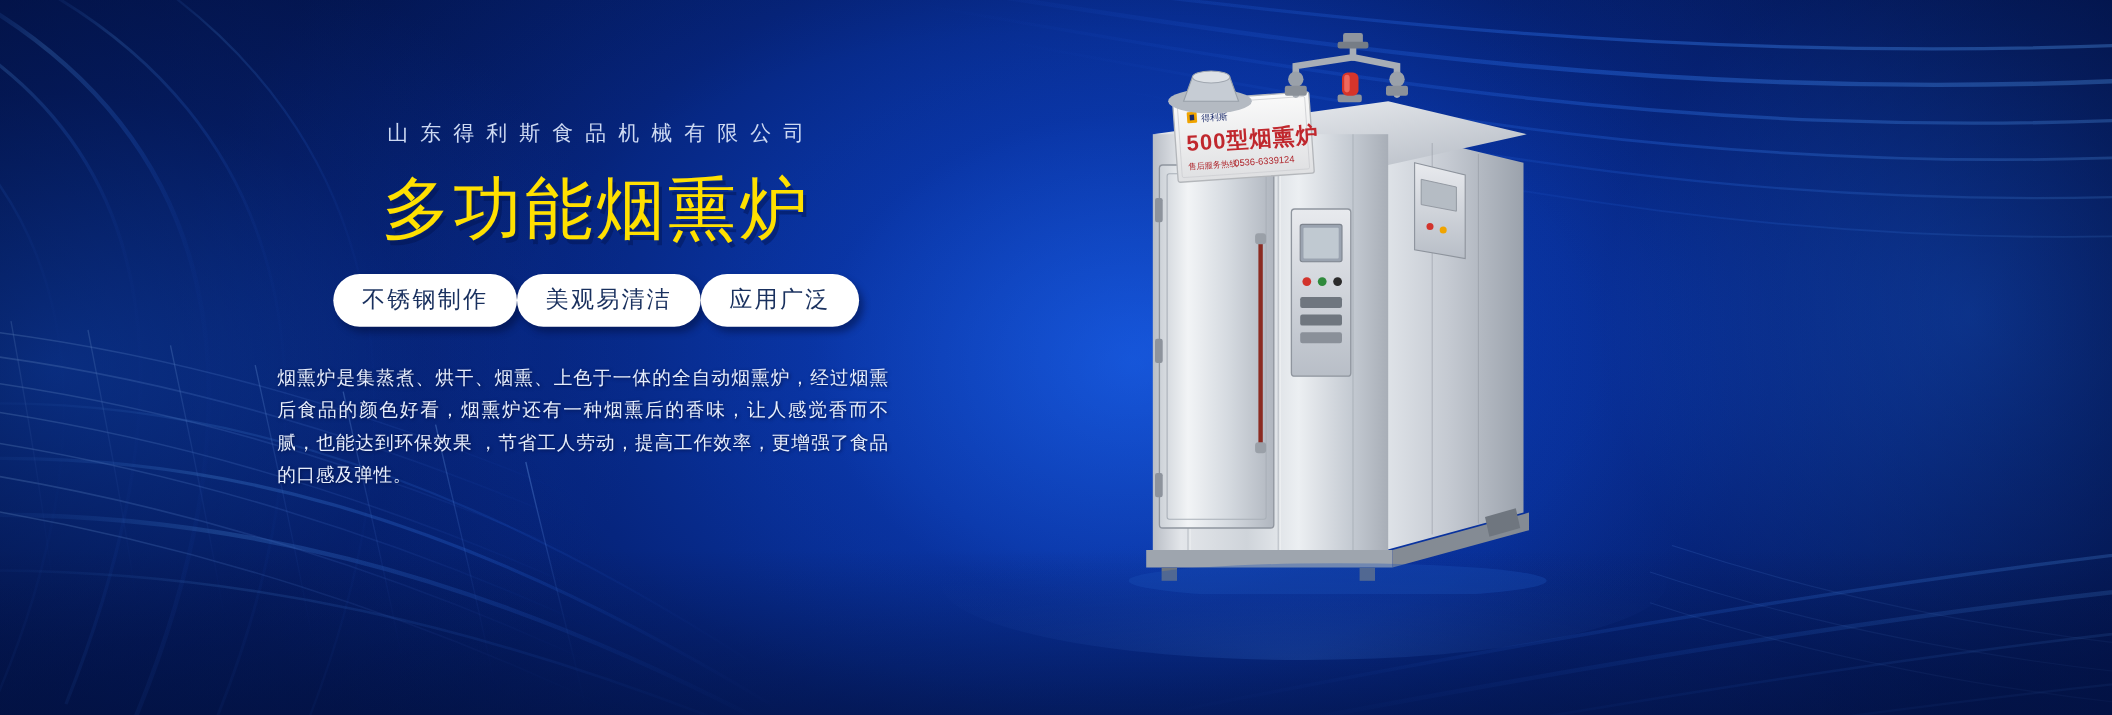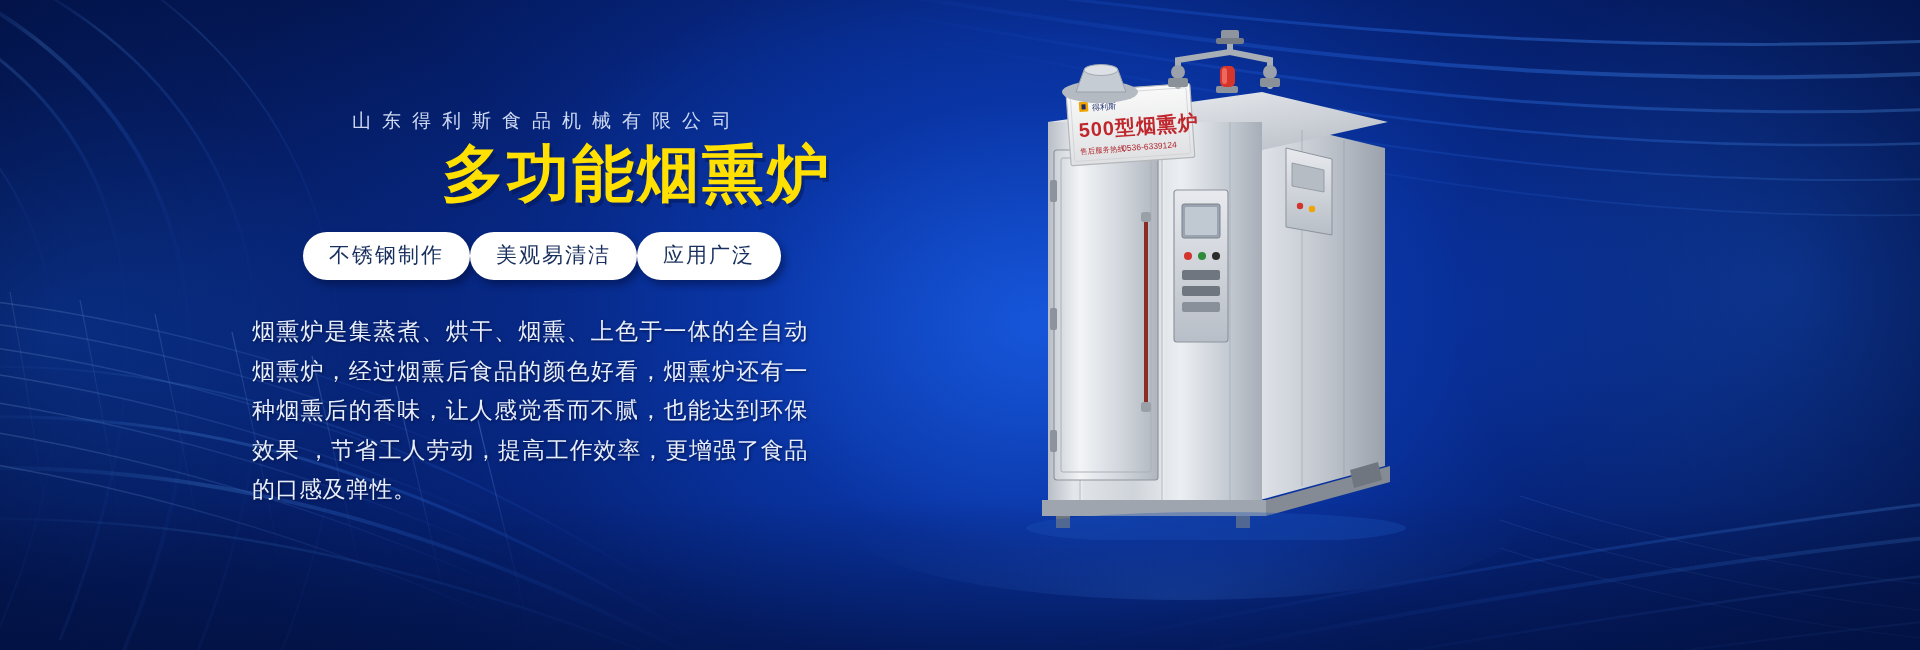--- a/index.html
+++ b/index.html
@@ -57,24 +57,24 @@
     font-size:19px;
     letter-spacing:11px;
     color:#cdd9f2;
     text-align:center;
     padding-left:10px;
     font-weight:400;
     white-space:nowrap;
   }
 
   #main-title {
-    margin-top:7px;
-    text-align:right;
+    margin-top:24px;
+    text-align:center;
     font-size:62px;
-    font-weight:bold;
+    font-weight:normal;
     letter-spacing:3px;
     color:#ffe000;
     text-shadow:3px 4px 0 rgba(2,20,80,.45);
     white-space:nowrap;
     line-height:1.05;
   }
 
   #tag-row {
     margin-top:26px;
     display:flex;
@@ -87,21 +87,21 @@
     letter-spacing:2px;
     padding:9px 26px 11px;
     border-radius:30px;
     box-shadow:4px 5px 7px rgba(1,12,52,.45);
     white-space:nowrap;
   }
 
   #description {
     margin-top:32px;
     color:#e7eefc;
-    font-size:23px;
+    font-size:17px;
     line-height:1.72;
     text-align:justify;
     letter-spacing:.5px;
     text-shadow:1px 1px 3px rgba(2,14,60,.8);
     width:556px;
   }
 </style>
 </head>
 <body>
 

